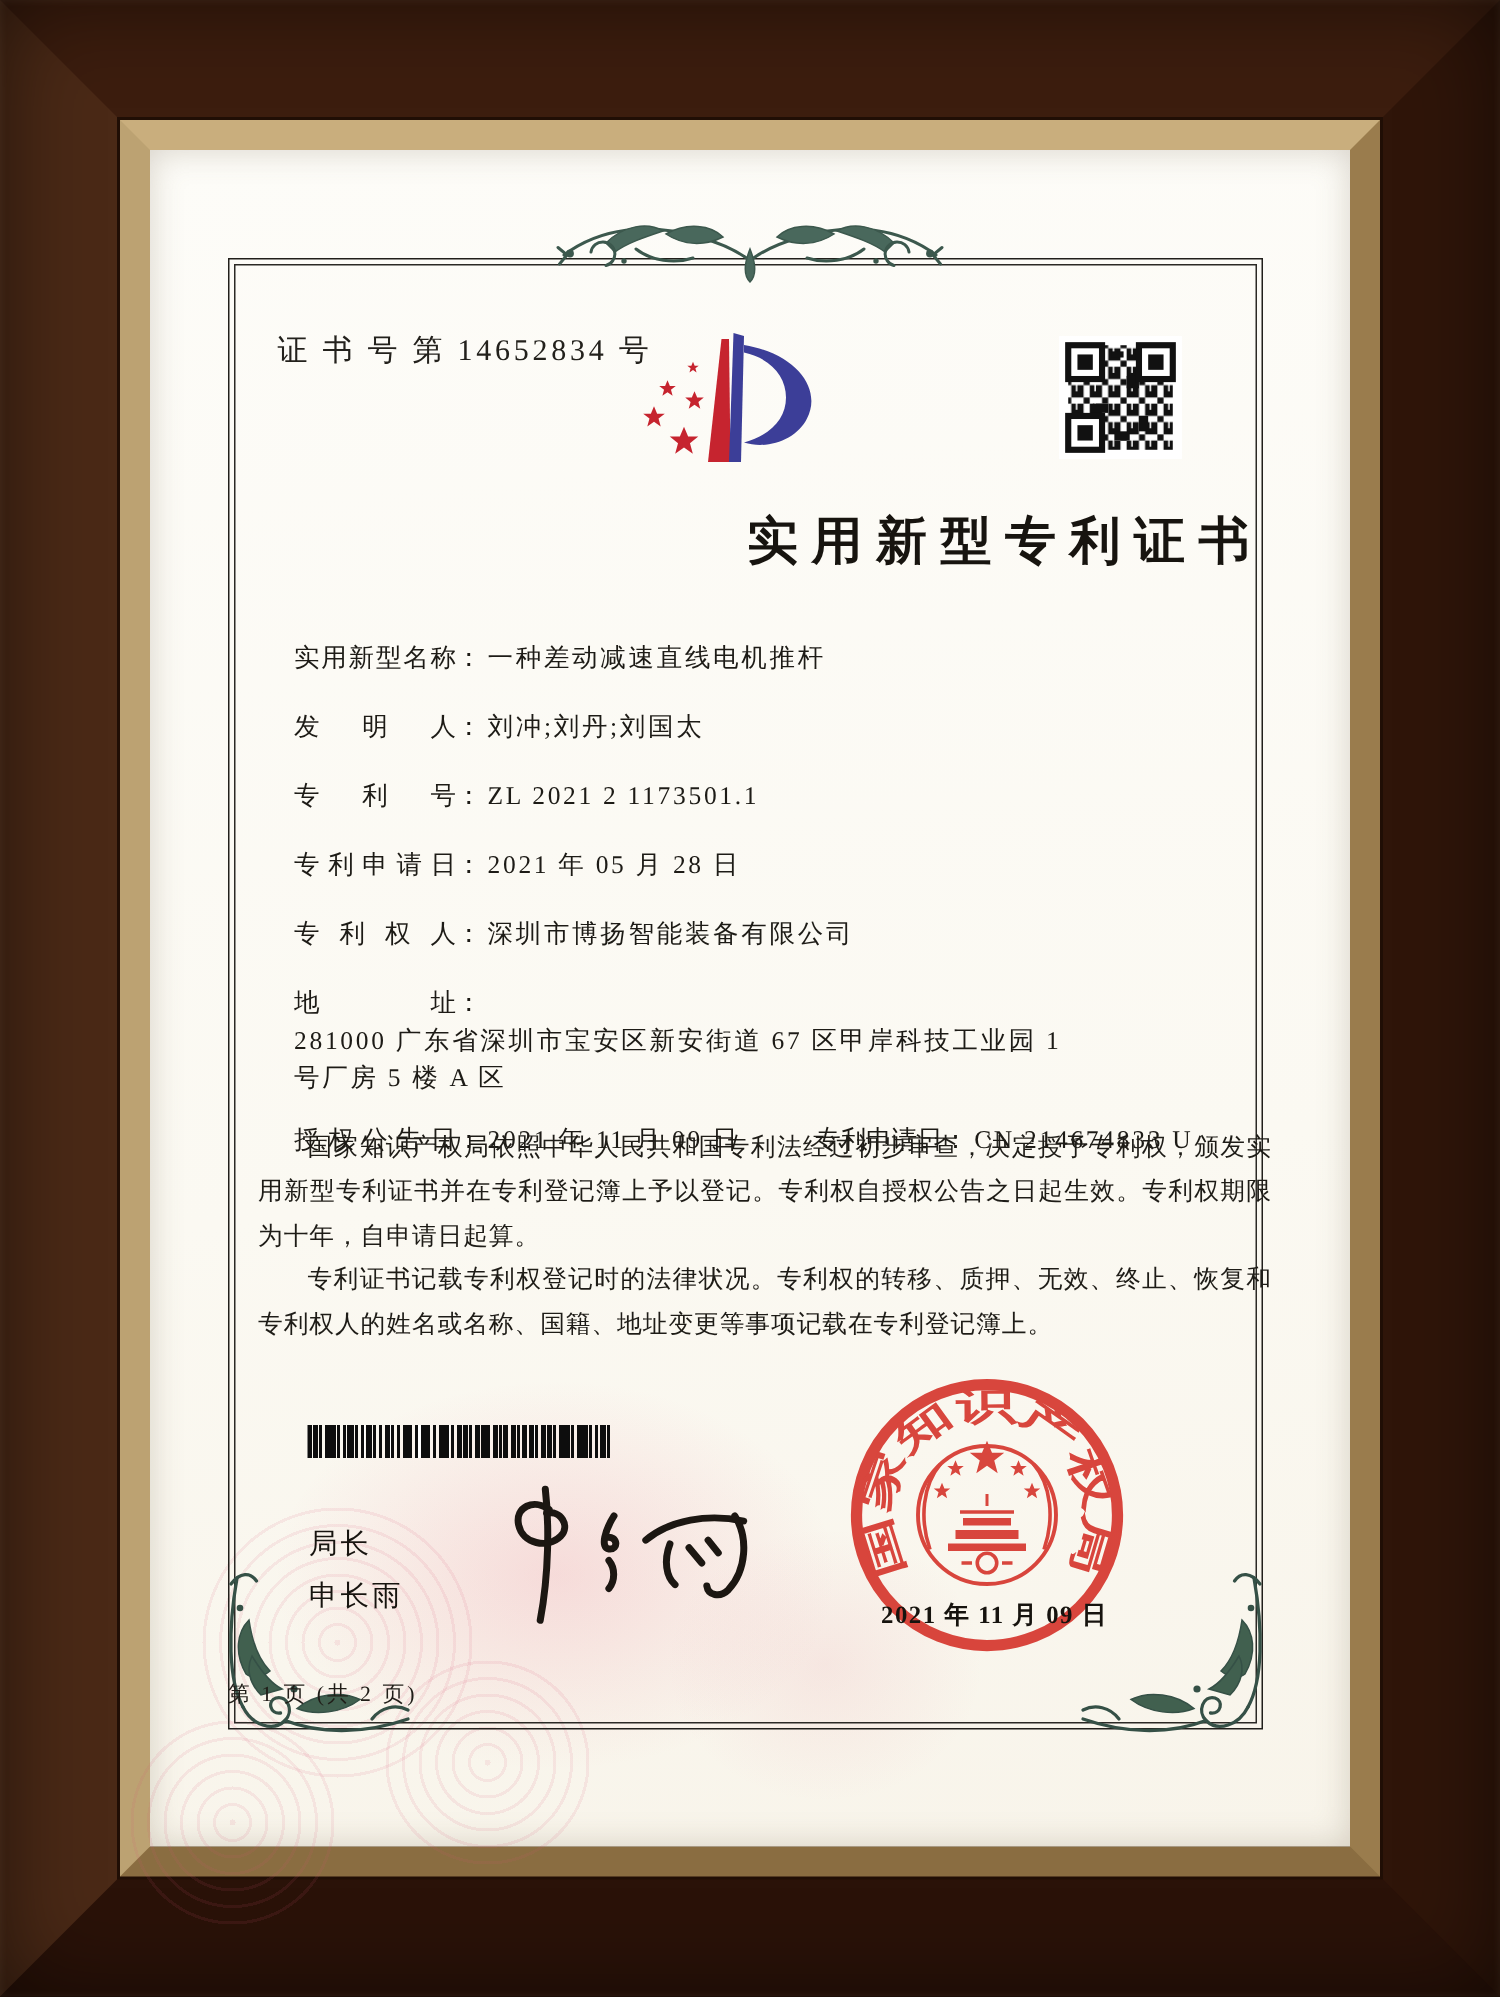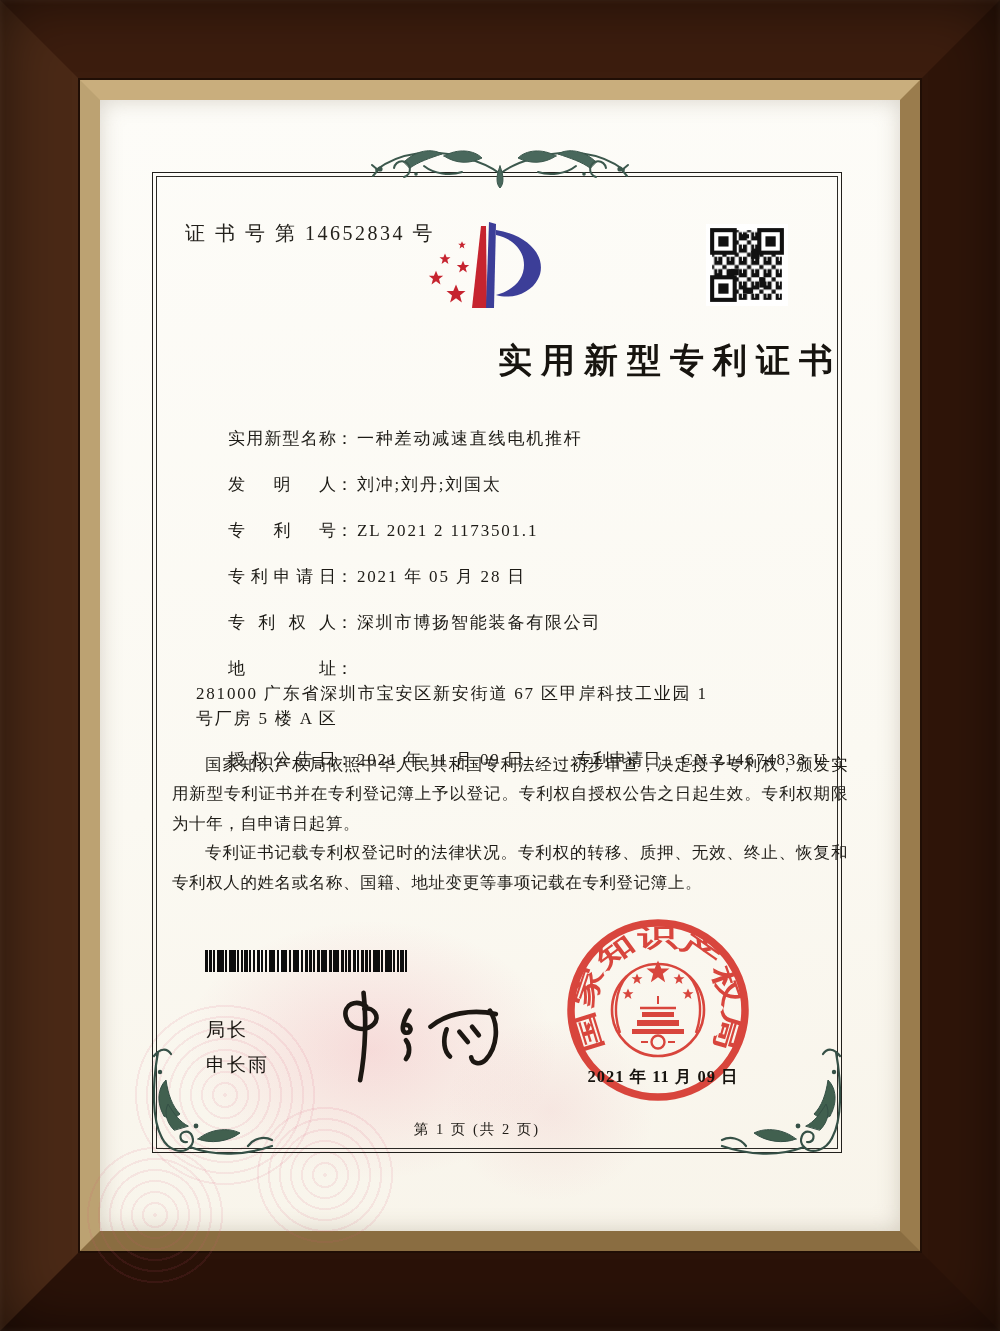--- a/index.html
+++ b/index.html
@@ -62,21 +62,21 @@
   
   .cert-no{position:absolute;left:85px;top:120px;font-size:20px;letter-spacing:2.5px;color:#23211c;}
   .logo{position:absolute;left:290px;top:116px;}
   .qr{position:absolute;left:606px;top:124px;}
   .title{
     position:absolute;left:52px;top:238px;width:690px;text-align:right;
     font-size:34px;font-weight:bold;letter-spacing:9px;color:#17140f;
   }
   .fields{position:absolute;left:96px;top:326px;width:648px;font-size:17px;color:#1d1b16;}
   .frow{margin-bottom:21px;line-height:25px;}
-  .flabel{display:inline-block;width:108px;text-align:justify;text-align-last:justify;vertical-align:top;margin-left:32px;}
+  .flabel{display:inline-block;width:108px;text-align:justify;text-align-last:justify;vertical-align:top;}
   .fcolon{display:inline-block;vertical-align:top;margin-right:4px;}
   .fvalue{display:inline-block;max-width:520px;vertical-align:top;letter-spacing:1.8px;}
   .frow.addr{margin-bottom:16px;}
   .frow.grant{display:flex;margin-bottom:0;}
   .grant-right{margin-left:50px;white-space:nowrap;}
   .paras{
     position:absolute;left:72px;top:650px;width:676px;
     font-size:16.5px;line-height:29.4px;text-align:justify;color:#1e1c17;letter-spacing:.6px;
   }
   .paras p{margin:0;text-indent:2em;}
@@ -93,21 +93,21 @@
     font-family:"Liberation Sans","DejaVu Sans",sans-serif;
     font-size:19px;line-height:35px;color:#17140f;letter-spacing:2px;
   }
   .sig{position:absolute;left:222px;top:884px;}
   .sealbox{position:absolute;left:448px;top:800px;width:220px;height:220px;}
   .seal-date{
     position:absolute;left:468px;top:966px;width:190px;text-align:center;
     font-size:16.5px;letter-spacing:1px;color:#16130e;font-weight:bold;z-index:5;
   }
   .footer{
-    position:absolute;left:52px;top:1020px;width:650px;text-align:center;
+    position:absolute;left:52px;top:1020px;width:650px;
     font-size:14.5px;letter-spacing:2px;color:#201d18;
   }
 </style>
 </head>
 <body>
 
 <div class="photo">
   <div class="wood"></div>
   <div class="gold"></div>
 

